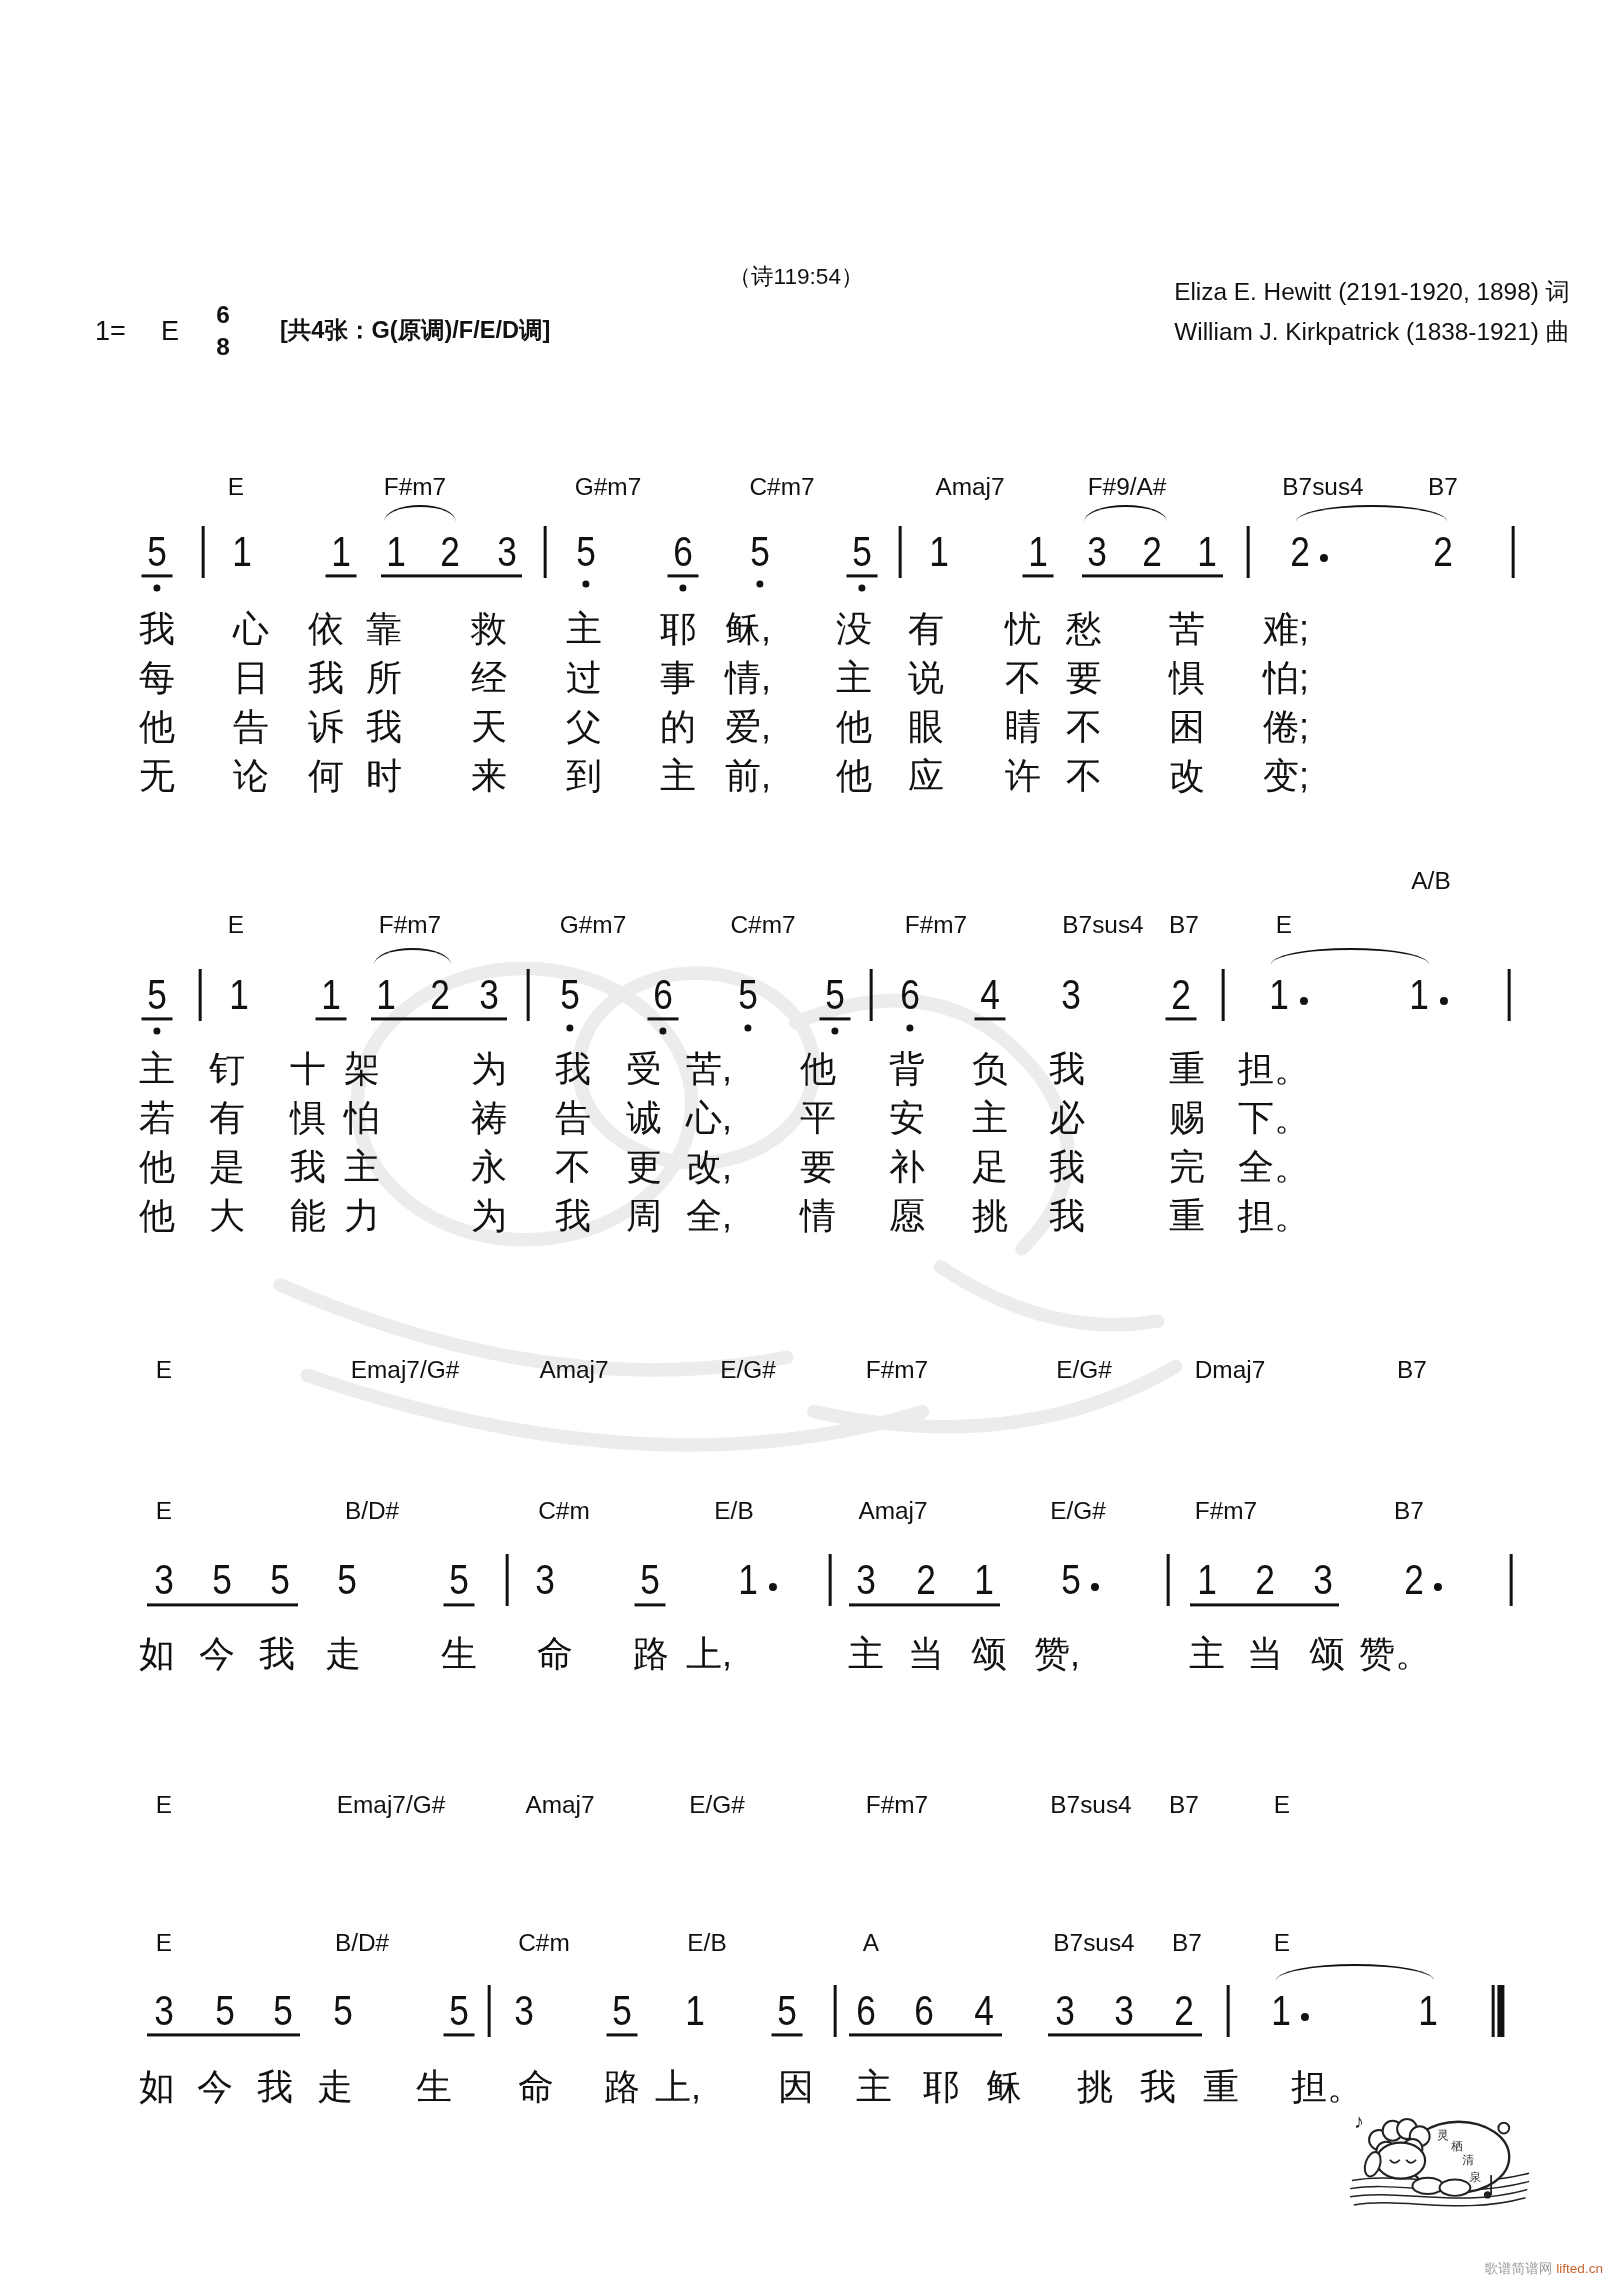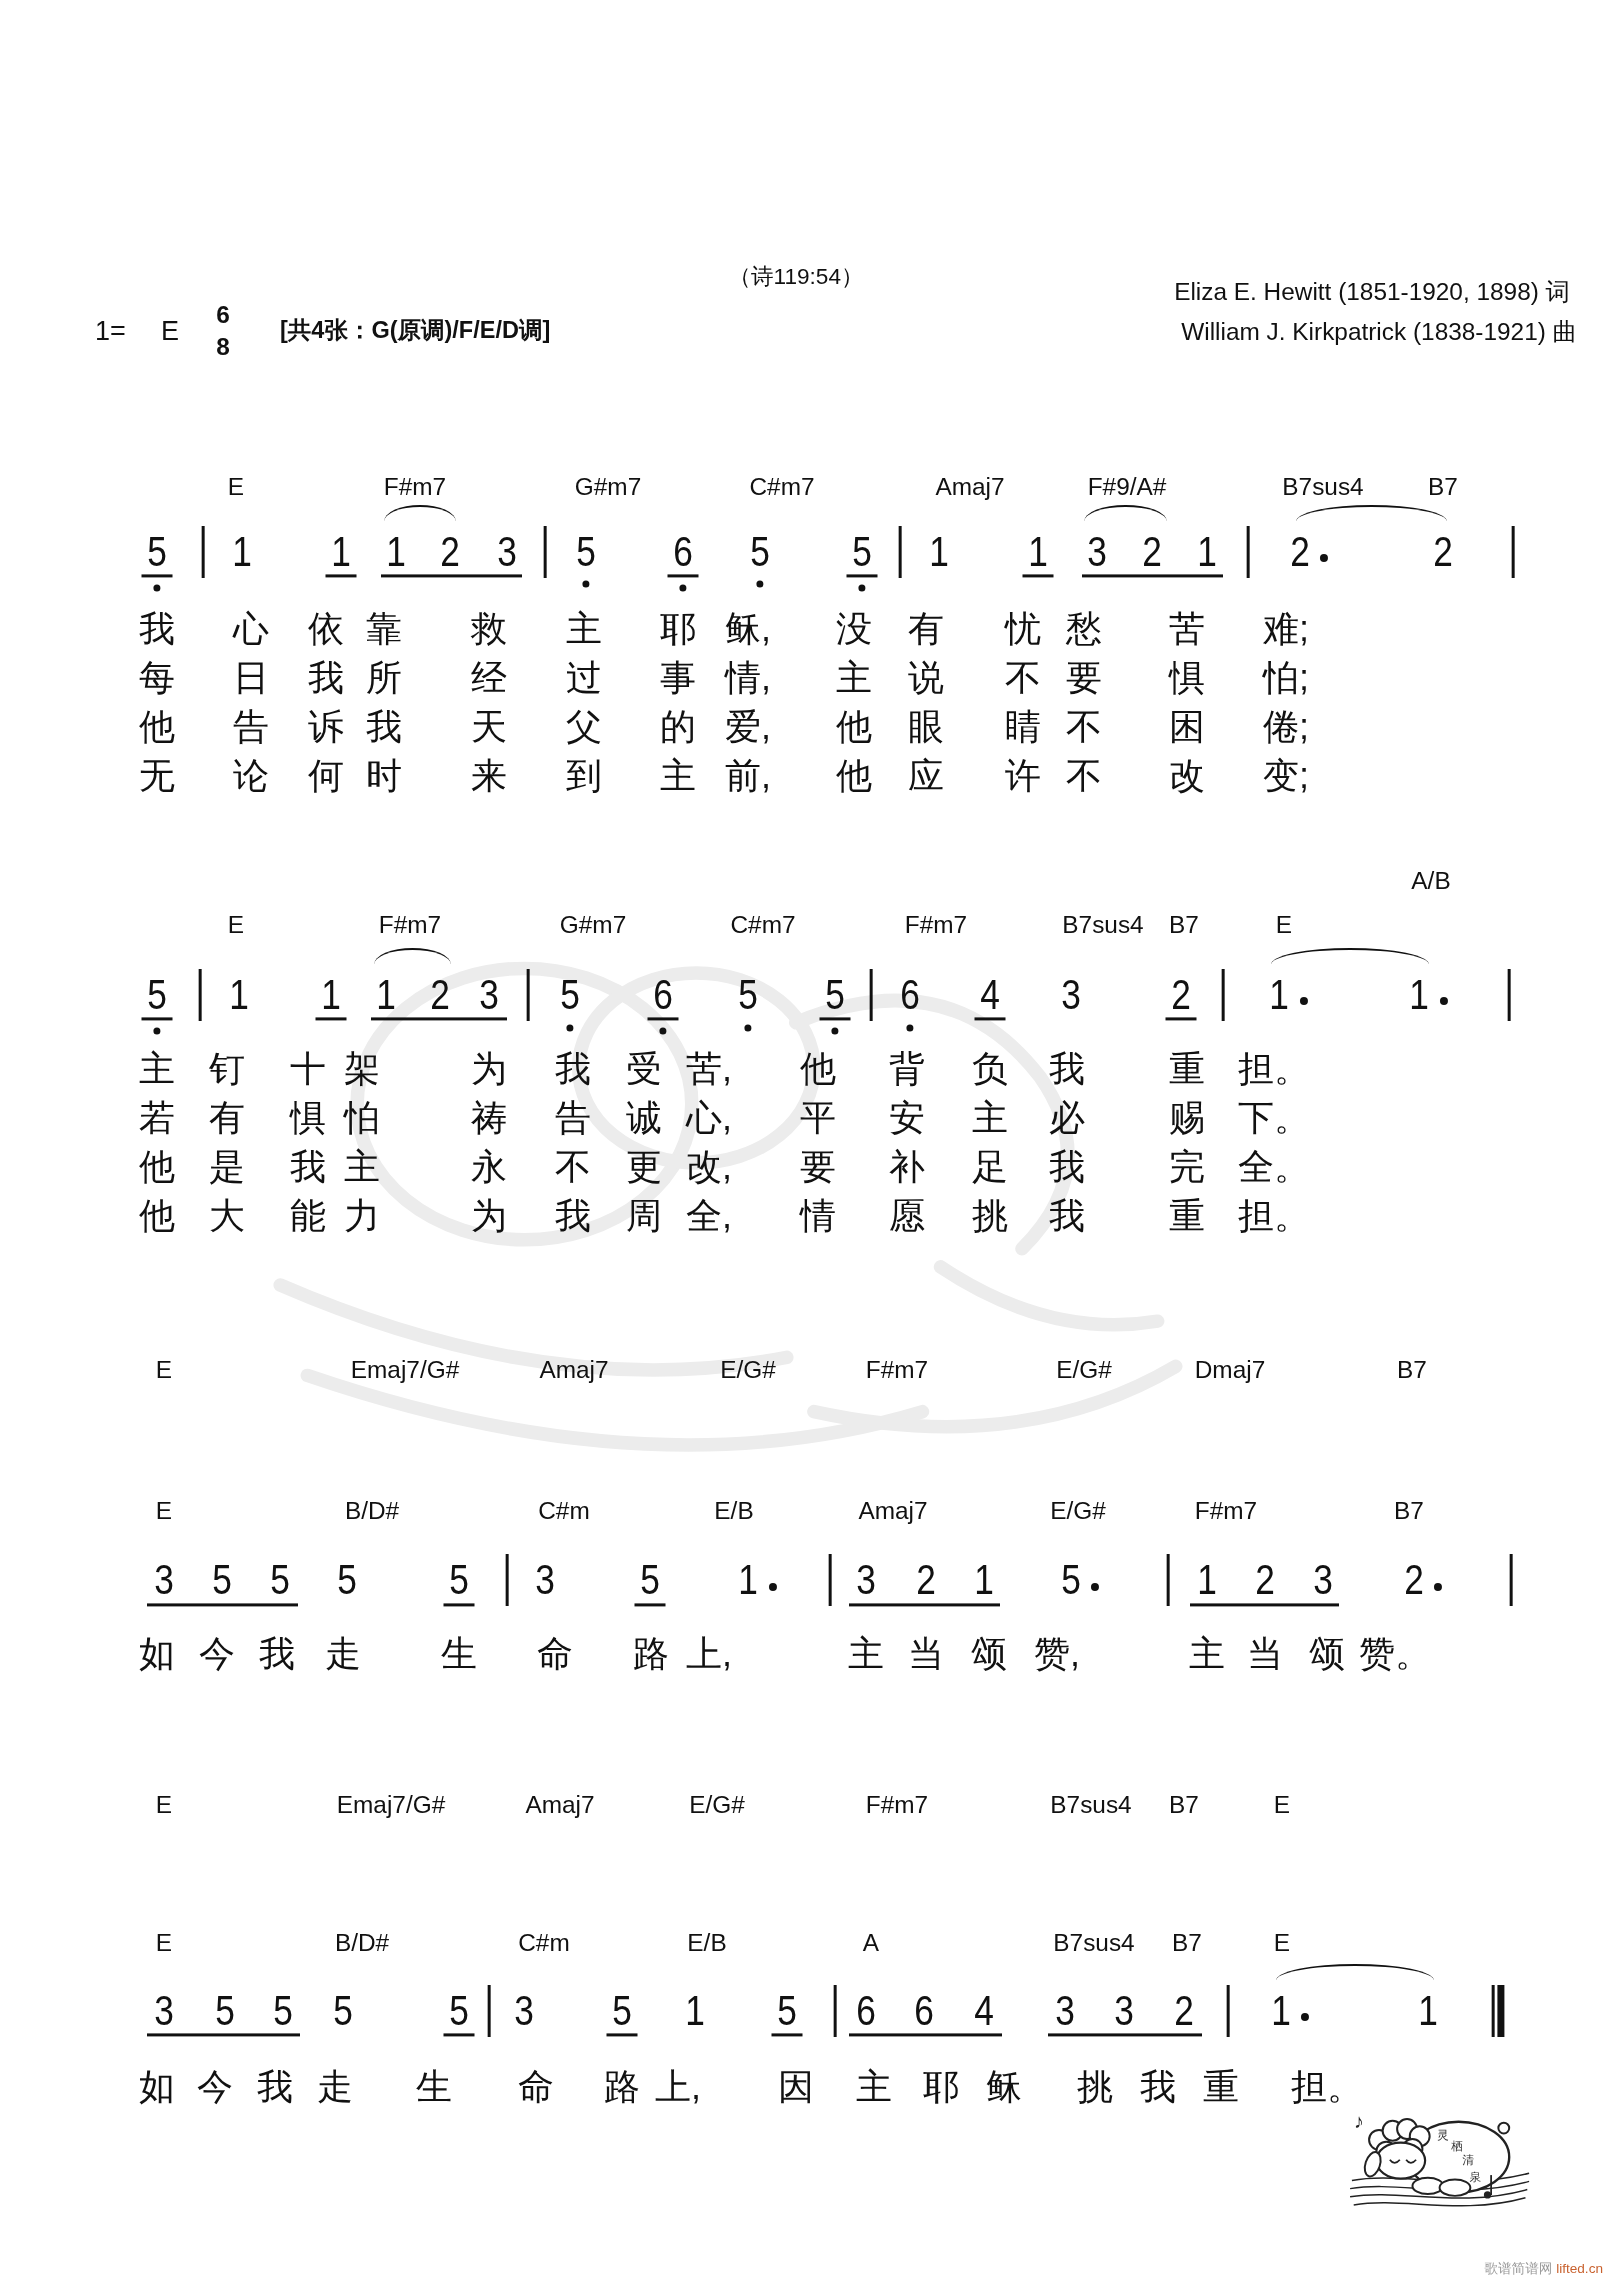--- a/index.html
+++ b/index.html
@@ -48,22 +48,22 @@
   </svg>
 
   <div class="abs scripture" style="left:796px;top:277px;">（诗119:54）</div>
 
   <div class="abs left keytext" style="left:95px;top:331px;">1=</div>
   <div class="abs left keytext" style="left:161px;top:331px;">E</div>
   <div class="abs meter" style="left:223px;top:315px;">6</div>
   <div class="abs meter" style="left:223px;top:347px;">8</div>
   <div class="abs left bracket" style="left:280px;top:331px;">[共4张：G(原调)/F/E/D调]</div>
 
-  <div class="abs right credit" style="left:1570px;top:292px;">Eliza E. Hewitt (1851-1920, 1898) 词</div>
-  <div class="abs right credit" style="left:1570px;top:332px;margin-left:7px;">William J. Kirkpatrick (1838-1921) 曲</div>
+  <div class="abs right credit" style="left:1570px;top:292px;">Eliza E. Hewitt (2191-1920, 1898) 词</div>
+  <div class="abs right credit" style="left:1570px;top:332px;">William J. Kirkpatrick (1838-1921) 曲</div>
 
   <div id="music-layer">
       <div class="abs chord" style="left: 236px; top: 487px;">E</div>
       <div class="abs chord" style="left: 415px; top: 487px;">F#m7</div>
       <div class="abs chord" style="left: 608px; top: 487px;">G#m7</div>
       <div class="abs chord" style="left: 782px; top: 487px;">C#m7</div>
       <div class="abs chord" style="left: 970px; top: 487px;">Amaj7</div>
       <div class="abs chord" style="left: 1127px; top: 487px;">F#9/A#</div>
       <div class="abs chord" style="left: 1323px; top: 487px;">B7sus4</div>
       <div class="abs chord" style="left: 1443px; top: 487px;">B7</div>

